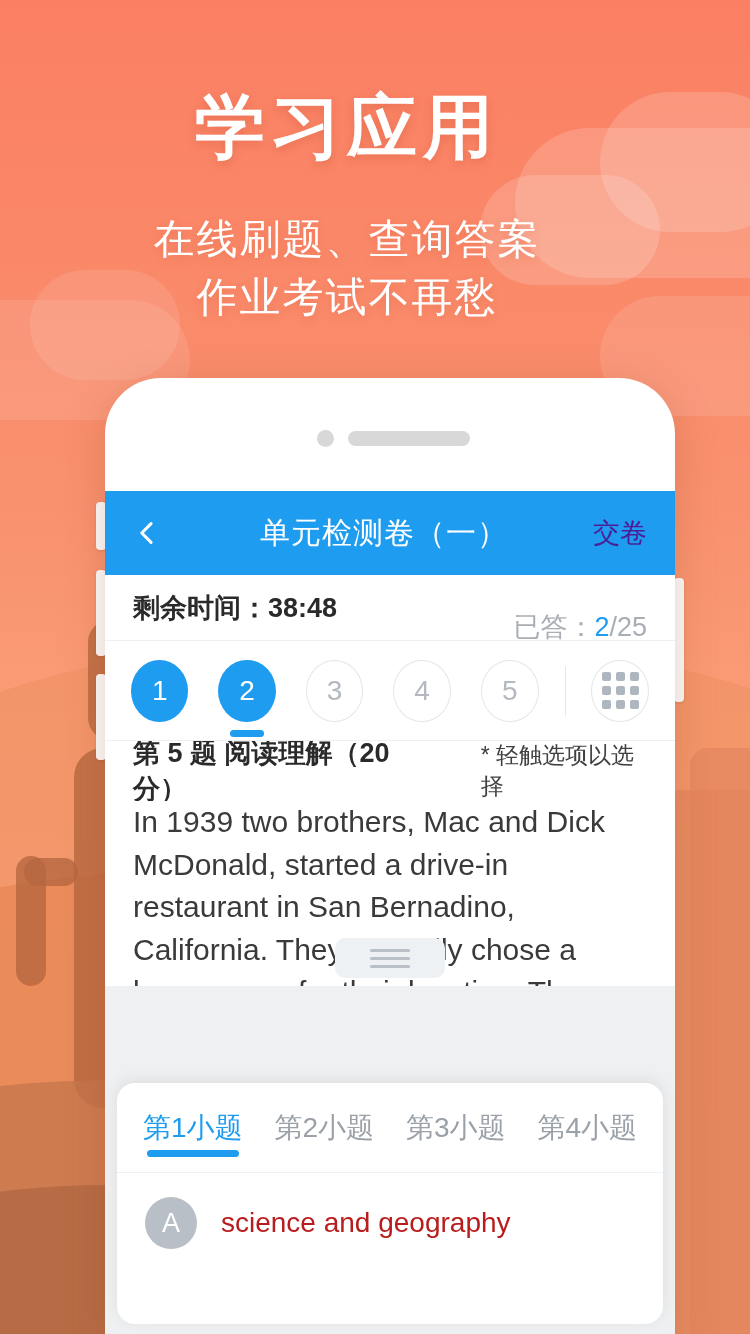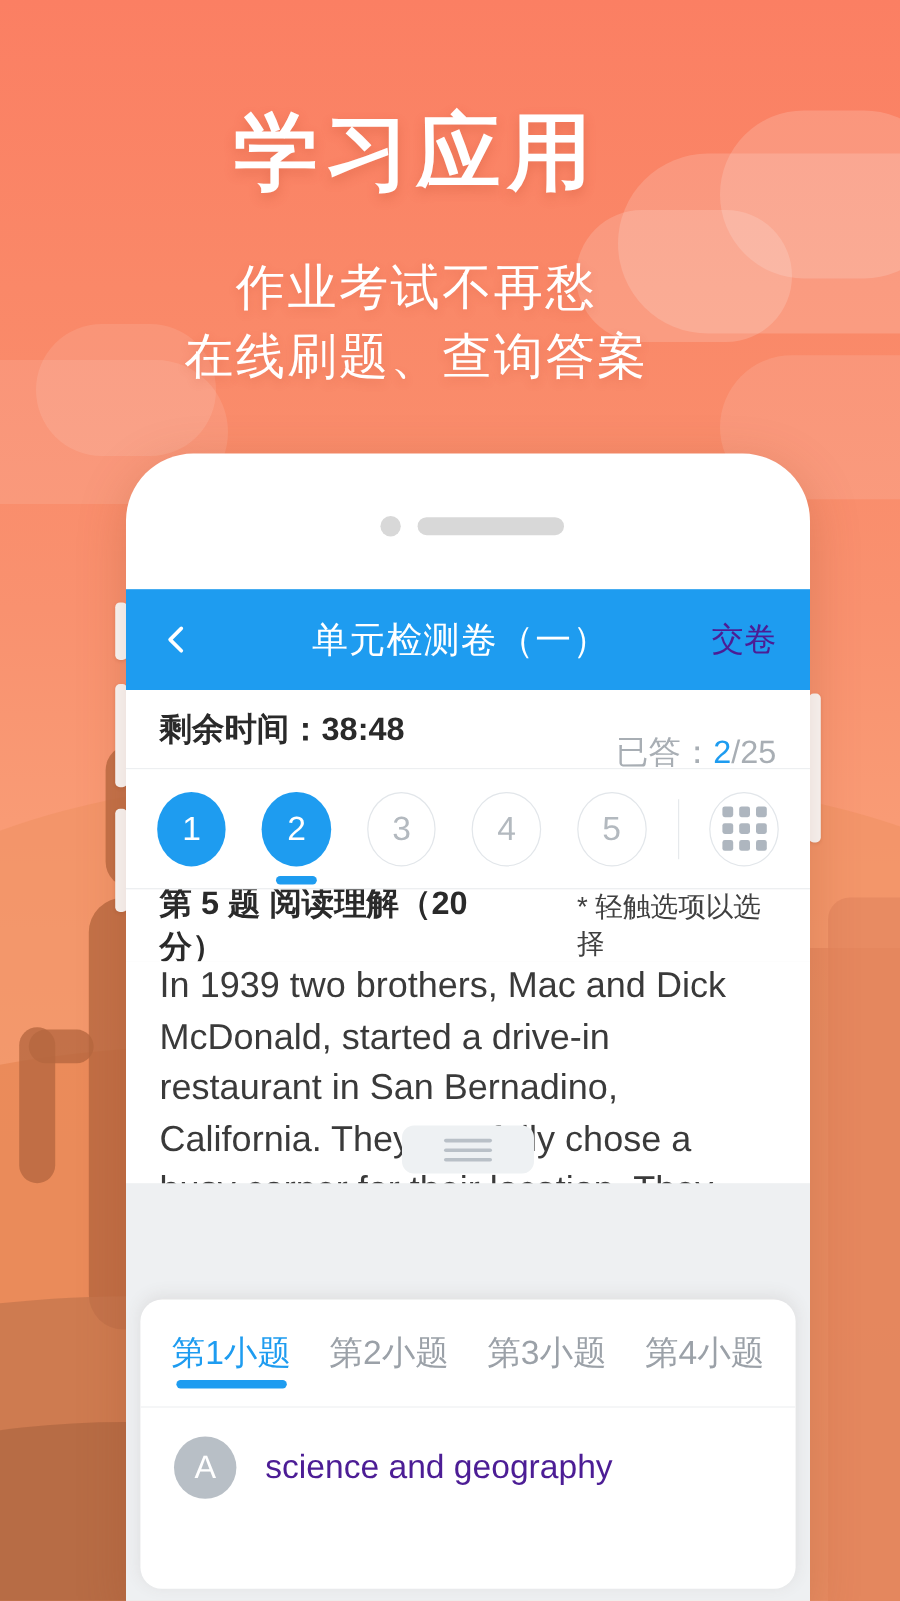--- a/index.html
+++ b/index.html
@@ -204,21 +204,21 @@
   }
   .options { padding:10px 0 0 0; }
   .option {
     display:flex; align-items:center; padding:14px 28px;
   }
   .opt-key {
     width:52px; height:52px; border-radius:50%; flex:0 0 auto;
     display:flex; align-items:center; justify-content:center;
     font-size:27px; color:#fff; background:#b8bfc6; margin-right:24px;
   }
-  .opt-text { font-size:28px; color:#4c1d95; }
+  .opt-text { font-size:28px; color:#b91c1c; }
 </style>
 </head>
 <body>
 
 <div id="bg">
   <div class="sky"></div>
 
   <div class="cloud c1"></div>
   <div class="cloud c2"></div>
   <div class="cloud c3"></div>
@@ -245,22 +245,22 @@
       <span class="arm a4"></span>
   </div>
 
   <div class="dune d3"></div>
   <div class="dune d4"></div>
 </div>
 
 <div class="hero">
   <div class="title">学习应用</div>
   <div class="sub">
+    <div>在线刷题、查询答案</div>
     <div>作业考试不再愁</div>
-    <div>在线刷题、查询答案</div>
   </div>
 </div>
 
 <div id="phone">
   <div class="phone-btn left-a"></div>
   <div class="phone-btn left-b"></div>
   <div class="phone-btn left-c"></div>
   <div class="phone-btn right-a"></div>
 
   <div class="phone-body">

